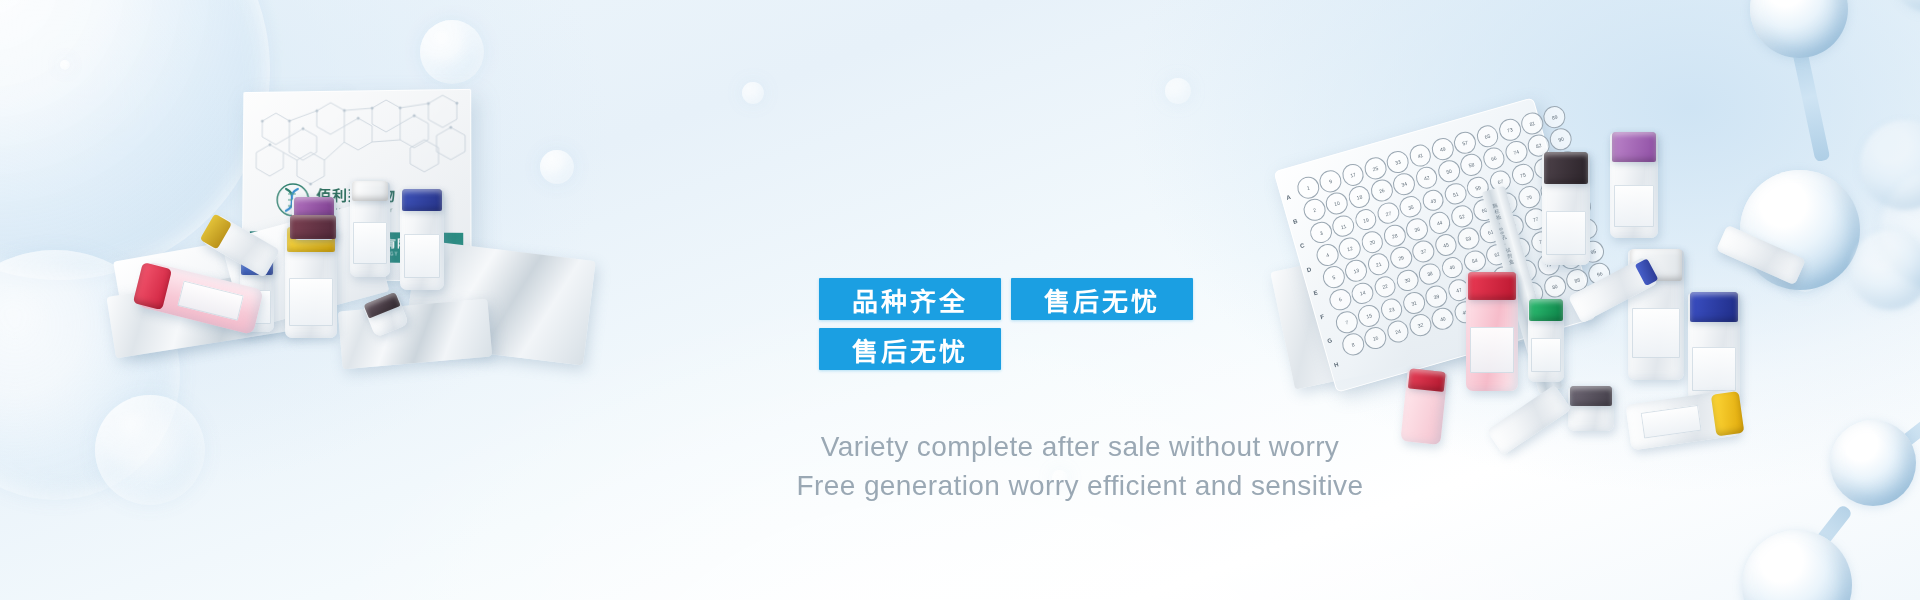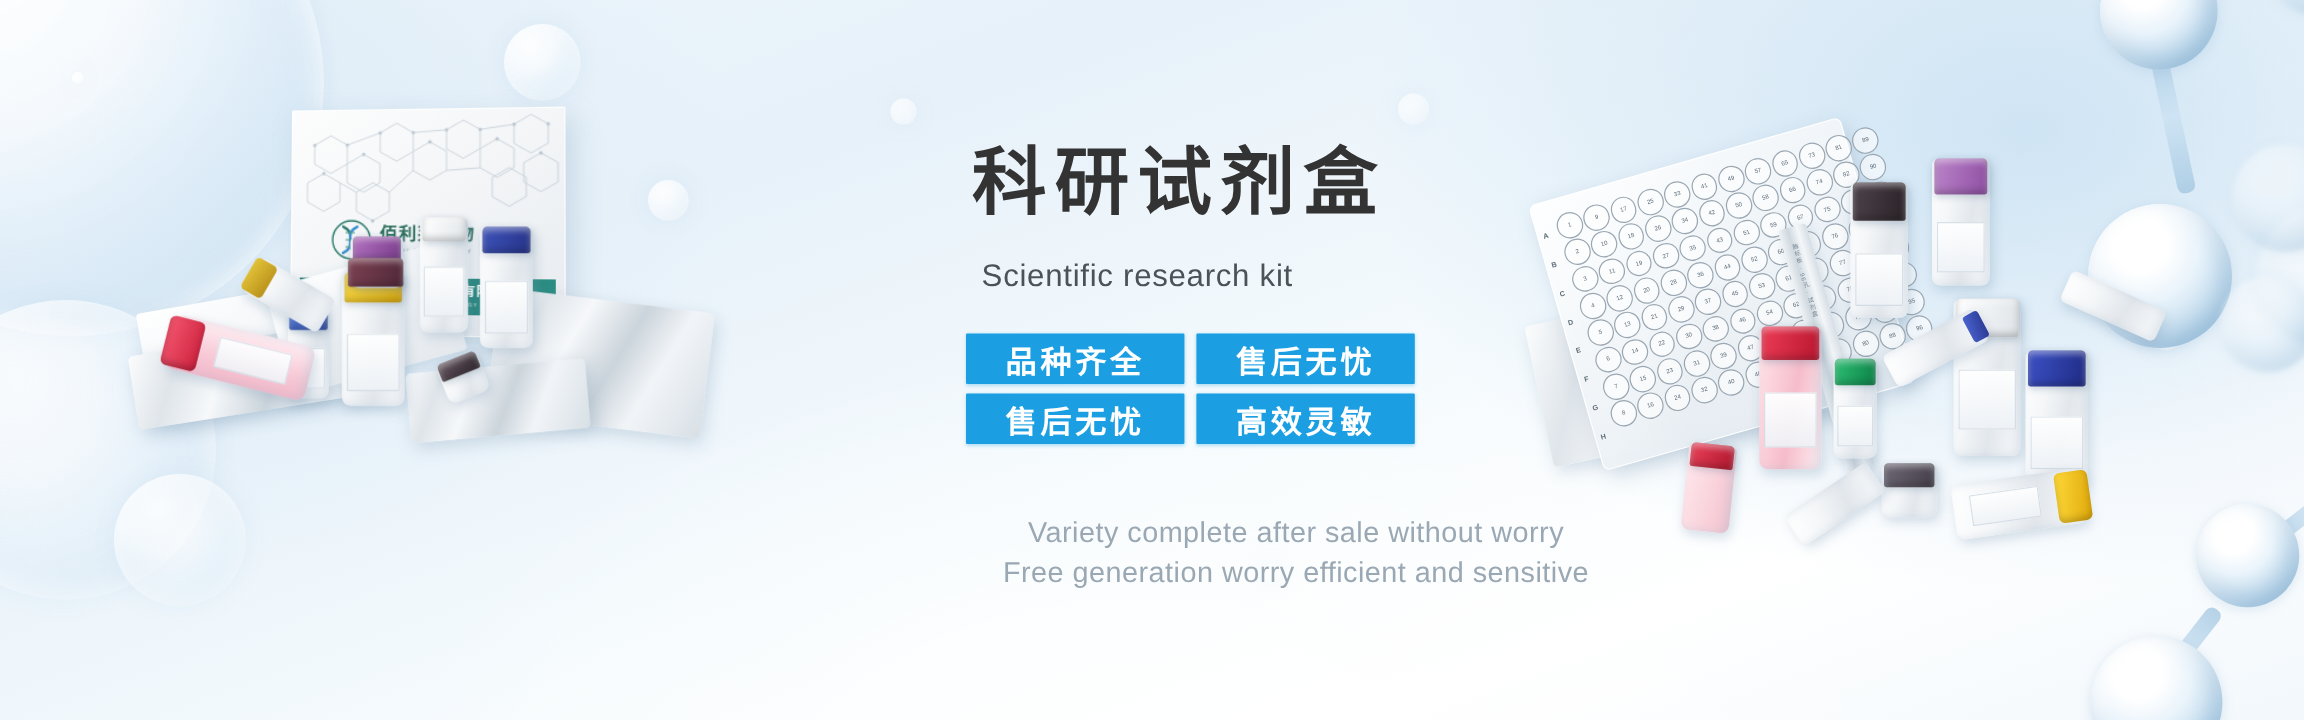--- a/index.html
+++ b/index.html
@@ -210,41 +210,41 @@
     letter-spacing:7px; line-height:1;
     font-family:"Liberation Sans","DejaVu Sans",sans-serif;
   }
   .title-en{
     position:absolute; left:58px; top:216px;
     font-size:26px; color:#4c5257; letter-spacing:.6px;
     font-weight:400; line-height:1;
   }
 
   .badges{
-    position:absolute; left:10px; top:278px;
+    position:absolute; left:24px; top:278px;
     display:grid;
     grid-template-columns:182px 182px;
     grid-gap:8px 10px;
     padding-left:35px;
   }
   .badge{
     height:42px;
     background:#1B9FE2;
     color:#ffffff;
     font-size:26px; font-weight:700; letter-spacing:3px;
     display:flex; align-items:center; justify-content:center;
     border-radius:1px;
     box-shadow:0 1px 3px rgba(27,159,226,.3);
   }
 
   .tagline{
     position:absolute; left:-50px; top:428px;
     width:740px;
     color:#9aa8b4;
-    font-size:24px; line-height:1.38; letter-spacing:.4px;
+    font-size:28px; line-height:1.38; letter-spacing:.4px;
     font-weight:400;
     text-align:center;
   }
 </style>
 </head>
 <body>
 
 <div class="banner">
 
   <div class="bg-layer">
@@ -580,28 +580,25 @@
       <div style="position:absolute;right:-2px;top:3px;width:14px;height:24px;border-radius:3px;background:linear-gradient(100deg,#4a63cf,#2b3a94);"></div>
     </div>
 
     <div class="vial" style="left:448px;top:116px;width:86px;height:28px;transform:rotate(24deg);">
       <div class="body" style="width:86px;height:28px;border-radius:5px;"></div>
     </div>
   </div>
 
   <div class="copy">
 
-    <h1 class="title-cn">科研试剂盒</h1>
-    <h2 class="title-en">Scientific research kit</h2>
 
     <div class="badges">
       <div class="badge">品种齐全</div>
       <div class="badge">售后无忧</div>
       <div class="badge">售后无忧</div>
-      <div class="badge">高效灵敏</div>
     </div>
 
     <div class="tagline">
       <div>Variety complete after sale without worry</div>
       <div>Free generation worry efficient and sensitive</div>
     </div>
   </div>
 
 </div>
 

